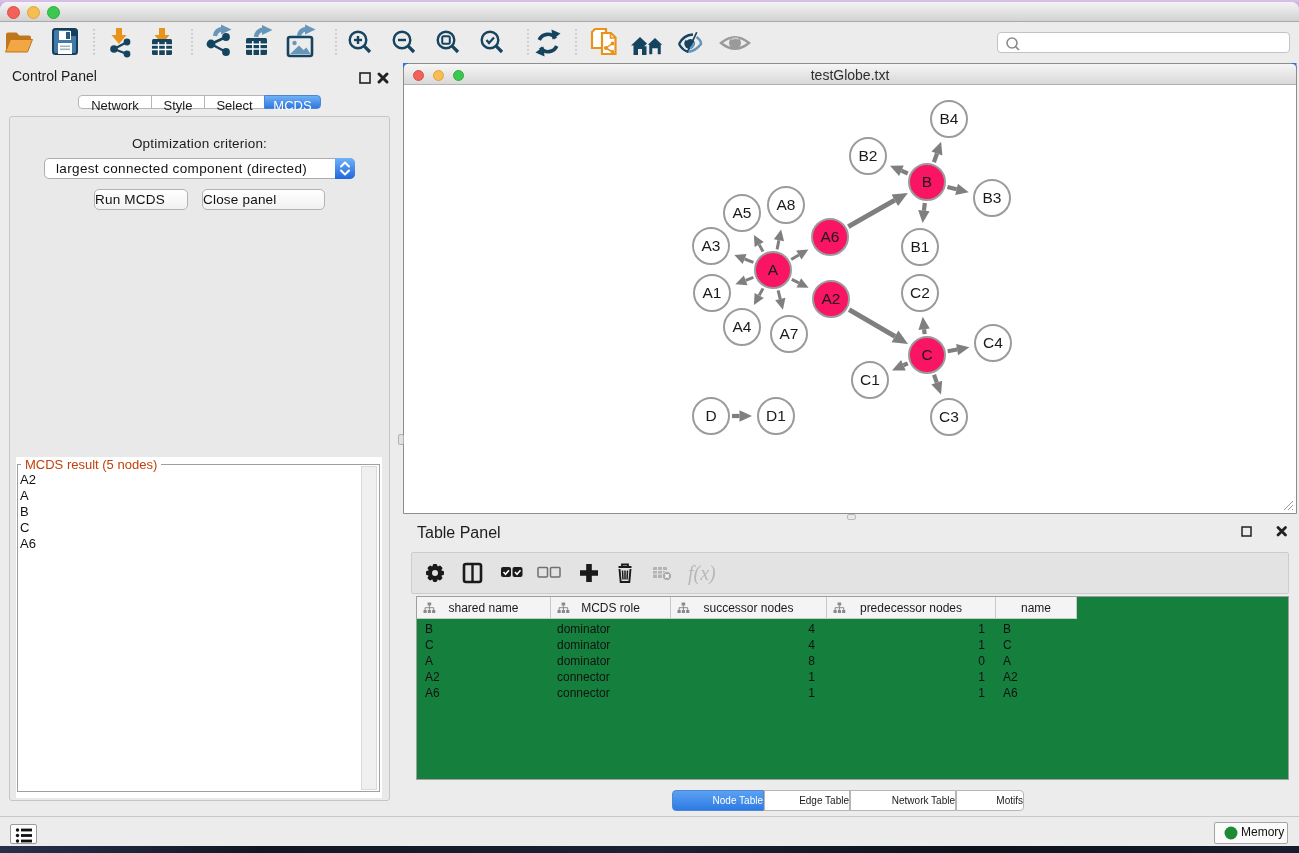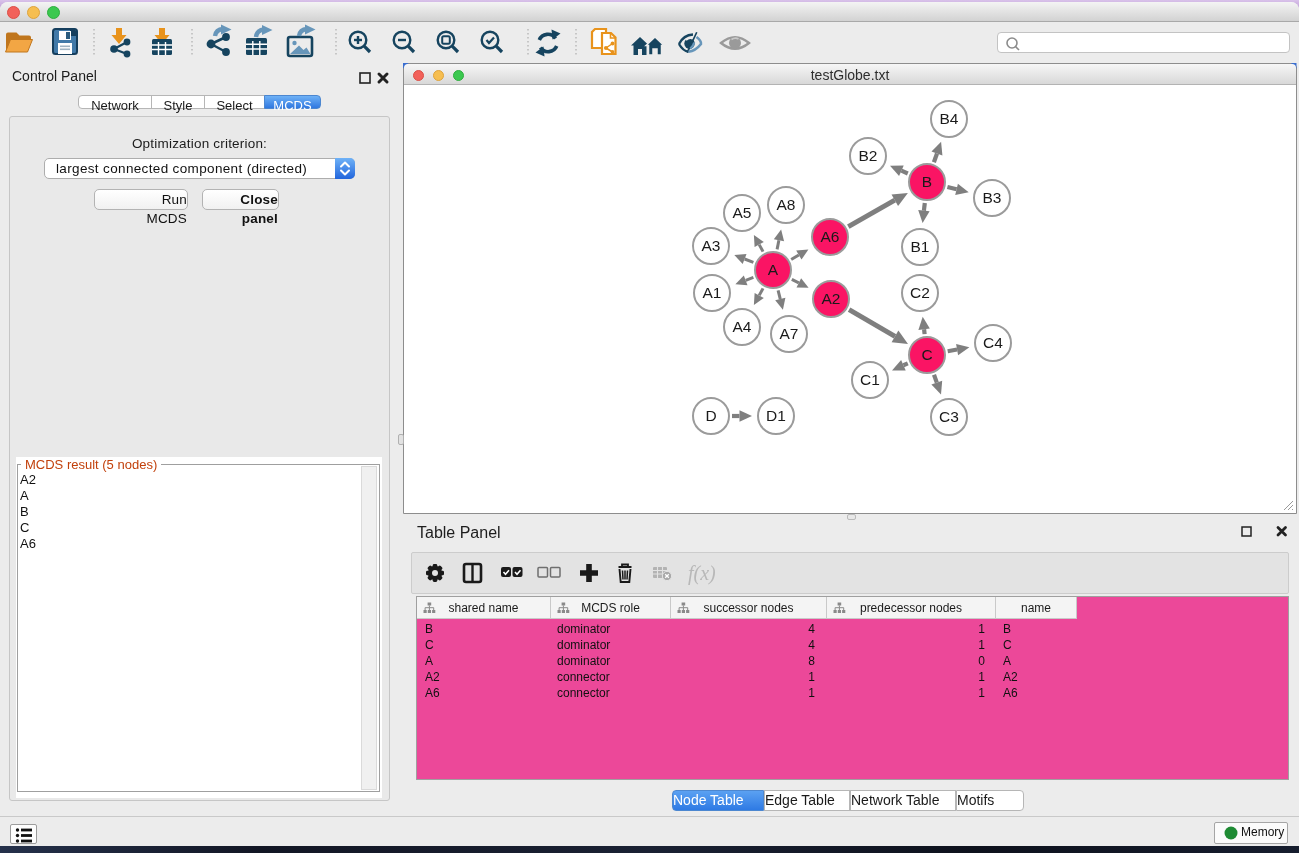--- a/index.html
+++ b/index.html
@@ -14,40 +14,40 @@
 #toolbar { left:0; top:23px; width:1299px; height:37px; }
 #search { left:997px; top:32px; width:293px; height:21px; background:#fff; border:1px solid #c3c3c3; border-radius:4px; }
 
 #cp-title { left:12px; top:68px; font-size:14px; color:#1d1d1d; }
 .tab { top:95px; height:14px; background:#fff; border:1px solid #b6b6b6; font-size:13px; color:#1a1a1a; text-align:center; line-height:20px; }
 .tabsel { background:linear-gradient(#6eb1f6,#3078e0); color:#fff; border-color:#4c87d0; }
 #cp-box { left:9px; top:116px; width:381px; height:685px; background:#e9e9e9; border:1px solid #c6c6c6; border-radius:3px; }
 #opt-label { left:9px; top:136px; width:381px; text-align:center; font-size:13.5px; letter-spacing:0.2px; color:#1c1c1c; }
 #dd { left:44px; top:158px; width:311px; height:21px; background:#fff; border:1px solid #adadad; border-radius:5px; font-size:13.5px; letter-spacing:0.35px; color:#111; line-height:19px; padding-left:11px; }
 #dd-step { right:-1px; top:-1px; width:20px; height:21px; border-radius:0 5px 5px 0; background:linear-gradient(#6fb2f7,#2165dc); }
-.btn { top:189px; height:21px; background:linear-gradient(#ffffff,#f1f1f1); border:1px solid #b3b3b3; border-radius:5px; font-size:13.5px; letter-spacing:0.2px; color:#111; text-align:right; line-height:19px;padding-left:35px; }
+.btn { top:189px; height:21px; background:linear-gradient(#ffffff,#f1f1f1); border:1px solid #b3b3b3; border-radius:5px; font-size:13.5px; letter-spacing:0.2px; color:#111; text-align:left; line-height:19px; }
 #result { left:16px; top:457px; width:366px; height:341px; background:#fff; }
 #result-border { left:1px; top:7px; width:363px; height:328px; border:1px solid #9f9f9f; }
 #result-legend { left:5px; top:0px; background:#fff; padding:0 4px; font-size:13px; color:#c2410c; }
 #result-list { left:4px; top:15px; font-size:13px; color:#111; line-height:16px; }
 #result-scroll { left:345px; top:9px; width:16px; height:324px; background:#f0f0f0; border:1px solid #dadada; }
 
 #nw { left:403px; top:63px; width:894px; height:451px; background:#fff; border:1px solid #8d8d8d; border-radius:5px 5px 0 0; }
 #nw-tb { left:0; top:0; width:892px; height:21px; background:linear-gradient(#f6f6f6,#d8d8d8); border-bottom:1px solid #b3b3b3; border-radius:4px 4px 0 0; }
 .nlight { border-radius:50%; width:11px; height:11px; top:5.5px; }
 #nw-title { width:100%; text-align:center; top:3px; font-size:14px; color:#2e2e2e; }
 #lhandle { left:398px; top:434px; width:6px; height:11px; background:#e2e2e2; border:1px solid #b0b0b0; border-radius:2px; }
 #bhandle { left:847px; top:514px; width:9px; height:6px; background:#e8e8e8; border:1px solid #bbb; border-radius:2px; }
 
 #tp-title { left:417px; top:524px; font-size:16px; color:#1d1d1d; }
 #tp-toolbar { left:411px; top:552px; width:878px; height:42px; background:#e3e3e3; border:1px solid #cccccc; border-radius:2px; }
-#tbl { left:416px; top:596px; width:873px; height:184px; background:#ec4899; border:1px solid #9f9f9f; }
+#tbl { left:416px; top:596px; width:873px; height:184px; background:#15803d; border:1px solid #9f9f9f; }
 .hcell { top:0; height:22px; background:#f4f4f4; border-right:1px solid #c9c9c9; border-bottom:1px solid #c9c9c9; font-size:12px; color:#1b1b1b; text-align:center; line-height:22px; }
 .trow { font-size:12px; color:#111; height:16px; line-height:16px; }
-.ttab { top:790px; height:21px; background:#fff; border:1px solid #b6b6b6; font-size:14px; color:#1a1a1a; text-align:left; line-height:19px; }
+.ttab { top:790px; height:21px; background:#fff; border:1px solid #b6b6b6; font-size:10px; color:#1a1a1a; text-align:right; line-height:19px; }
 
 #sb { left:0; top:816px; width:1299px; height:31px; background:#ececec; border-top:1px solid #c9c9c9; }
 #sb-btn { left:10px; top:824px; width:27px; height:20px; background:#fdfdfd; border:1px solid #9c9c9c; border-radius:2px; }
 #mem { left:1214px; top:822px; width:74px; height:22px; background:#fbfbfb; border:1px solid #a5a5a5; border-radius:2px; font-size:12px; color:#111; }
 #dark { left:0; top:846px; width:1299px; height:7px; background:linear-gradient(90deg,#25314b,#121624 20%,#1a2133 50%,#0d111c 75%,#161d2e); }
 </style>
 </head>
 <body>
 <div id="purple" class="abs"></div>
 <div id="win" class="abs"></div>
@@ -183,21 +183,21 @@
 <div class="abs tab tabsel" style="left:264px;width:57px;border-radius:0 4px 4px 0;">MCDS</div>
 <div id="cp-box" class="abs"></div>
 <div id="opt-label" class="abs">Optimization criterion:</div>
 <div id="dd" class="abs">largest connected component (directed)
   <div id="dd-step" class="abs"><svg width="20" height="21">
     <path d="M6 8.5 L10 4.5 L14 8.5" fill="none" stroke="#fff" stroke-width="2" stroke-linecap="round" stroke-linejoin="round"></path>
     <path d="M6 12.5 L10 16.5 L14 12.5" fill="none" stroke="#fff" stroke-width="2" stroke-linecap="round" stroke-linejoin="round"></path>
   </svg></div>
 </div>
 <div class="abs btn" style="left:94px;width:94px;">Run MCDS</div>
-<div class="abs btn" style="left:202px;width:77px;font-weight:bold;">Close panel</div>
+<div class="abs btn" style="left:202px;width:123px;">Close panel</div>
 <div id="result" class="abs">
   <div id="result-border" class="abs"></div>
   <div id="result-legend" class="abs">MCDS result (5 nodes)</div>
   <div id="result-list" class="abs">A2<br>A<br>B<br>C<br>A6</div>
   <div id="result-scroll" class="abs"></div>
 </div>
 
 <div id="nw" class="abs">
   <svg class="abs" style="left:-1px;top:-1px" width="6" height="6">
       <path d="M0 0 H5.5 L0 5.5 Z" fill="#3a6ed0"></path>

